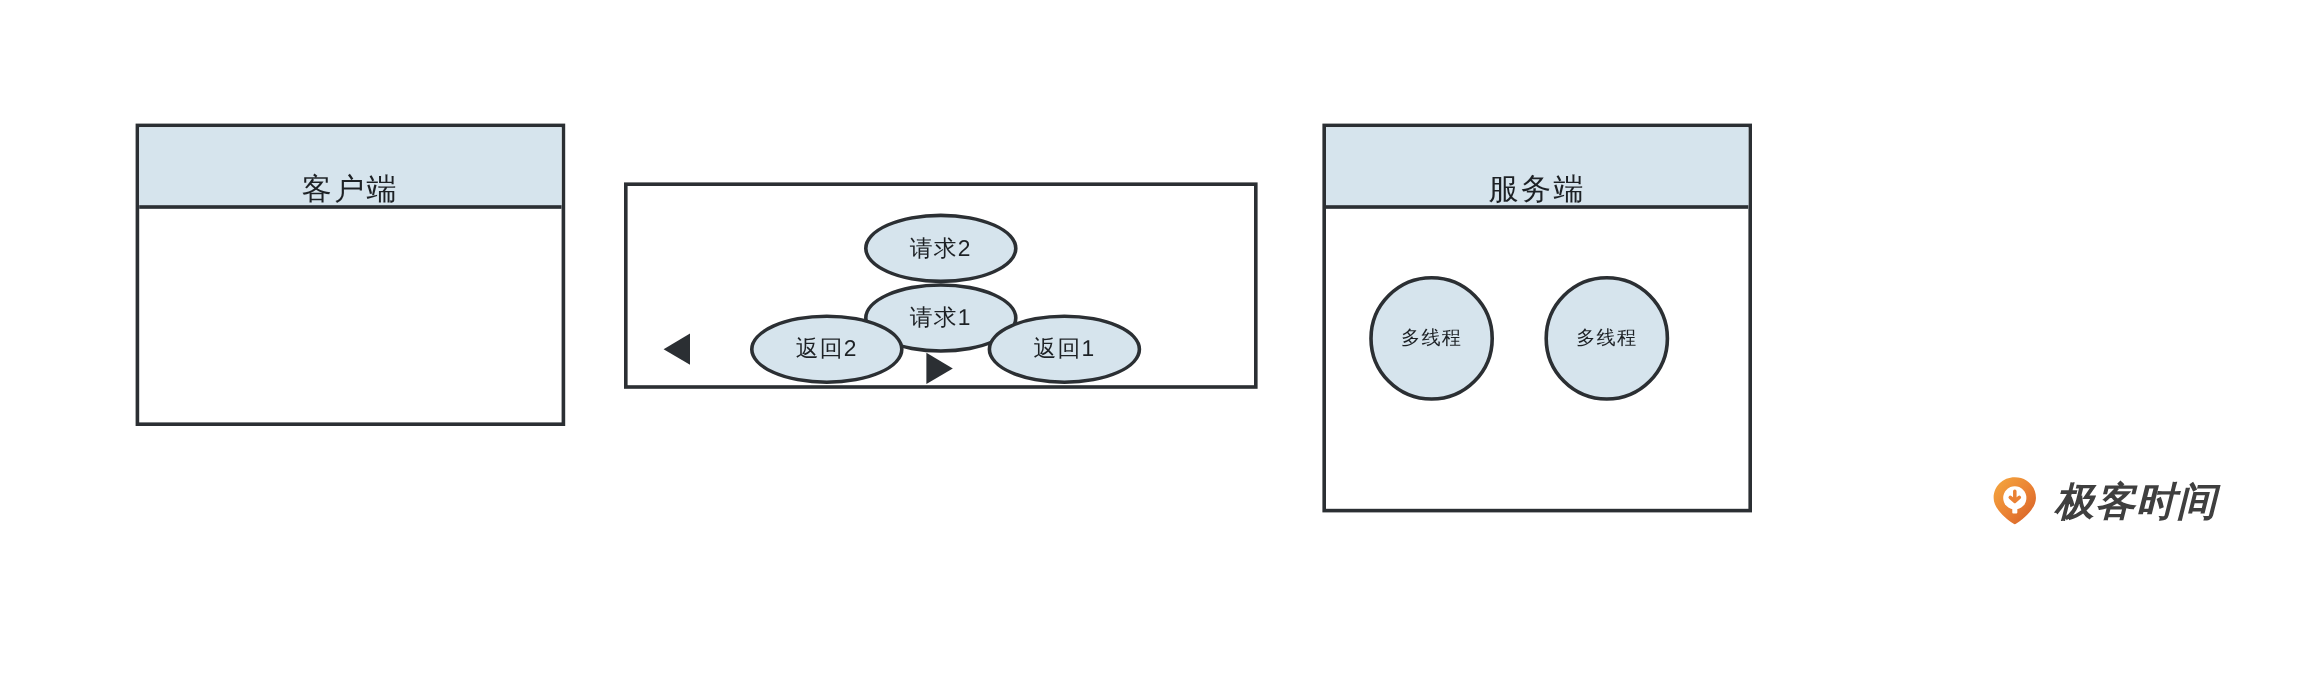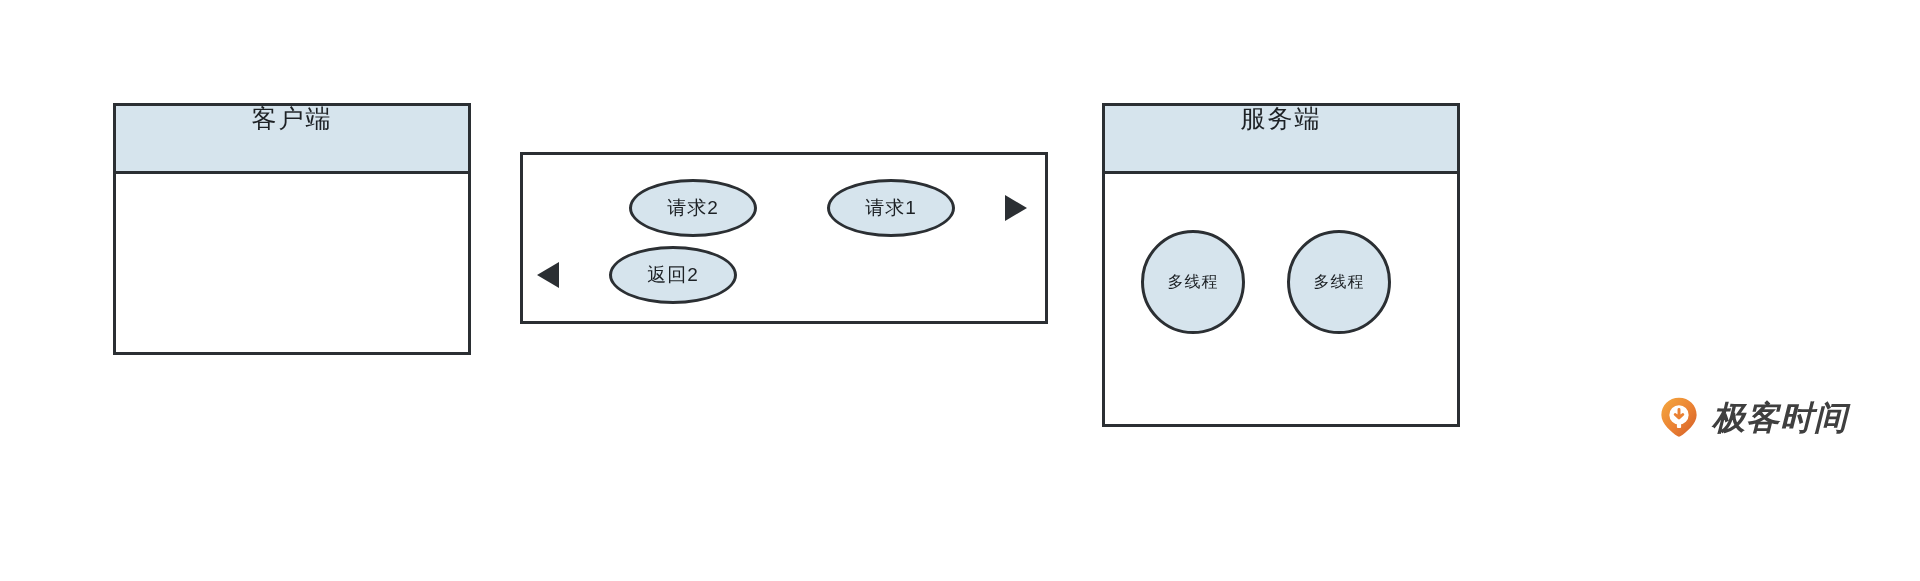--- a/index.html
+++ b/index.html
@@ -27,21 +27,21 @@
     position: absolute;
     border: 3px solid #2b2f33;
     background: #ffffff;
     box-sizing: border-box;
   }
   .panel-header {
     height: 68px;
     background: #d6e4ed;
     border-bottom: 3px solid #2b2f33;
     display: flex;
-    align-items: flex-start;
+    align-items: flex-end;
     justify-content: center;
     box-sizing: border-box;
   }
   .panel-header-title {
     font-size: 25px;
     color: #1d2125;
     letter-spacing: 2px;
     line-height: 1;
   }
   .panel-body {
@@ -98,22 +98,22 @@
   }
 
   .flow-row {
     position: absolute;
     left: 0;
     width: 100%;
     height: 60px;
     display: flex;
     align-items: center;
   }
-  #flow-row-request { top: 23px; }
-  #flow-row-response { top: 90px; }
+  #flow-row-request { top: 23px; flex-direction: column; }
+  #flow-row-response { top: 106px; margin-left: 16px; }
   .dash-long   { width: 92px; }
   .dash-mid    { width: 70px; }
   .dash-short  { width: 52px; }
   .dash-tail   { width: 46px; }
 
   
   .arrow-head-right {
     width: 0; height: 0;
     border-top: 13px solid transparent;
     border-bottom: 13px solid transparent;
@@ -204,20 +204,23 @@
     </div>
 
     <div class="flow-row" id="flow-row-response">
       <div class="spacer-sm"></div>
       <div class="arrow-head-left"></div>
       <div class="dash-short"></div>
       <div class="msg-ellipse">
         <span>返回2</span>
       </div>
       <div class="dash-mid"></div>
+      <div class="msg-ellipse">
+        <span>返回1</span>
+      </div>
       <div class="dash-tail"></div>
     </div>
 
   </div>
 
   <div class="panel" id="server-panel">
     <div class="panel-header">
       <div class="panel-header-title">服务端</div>
     </div>
     <div class="panel-body">

